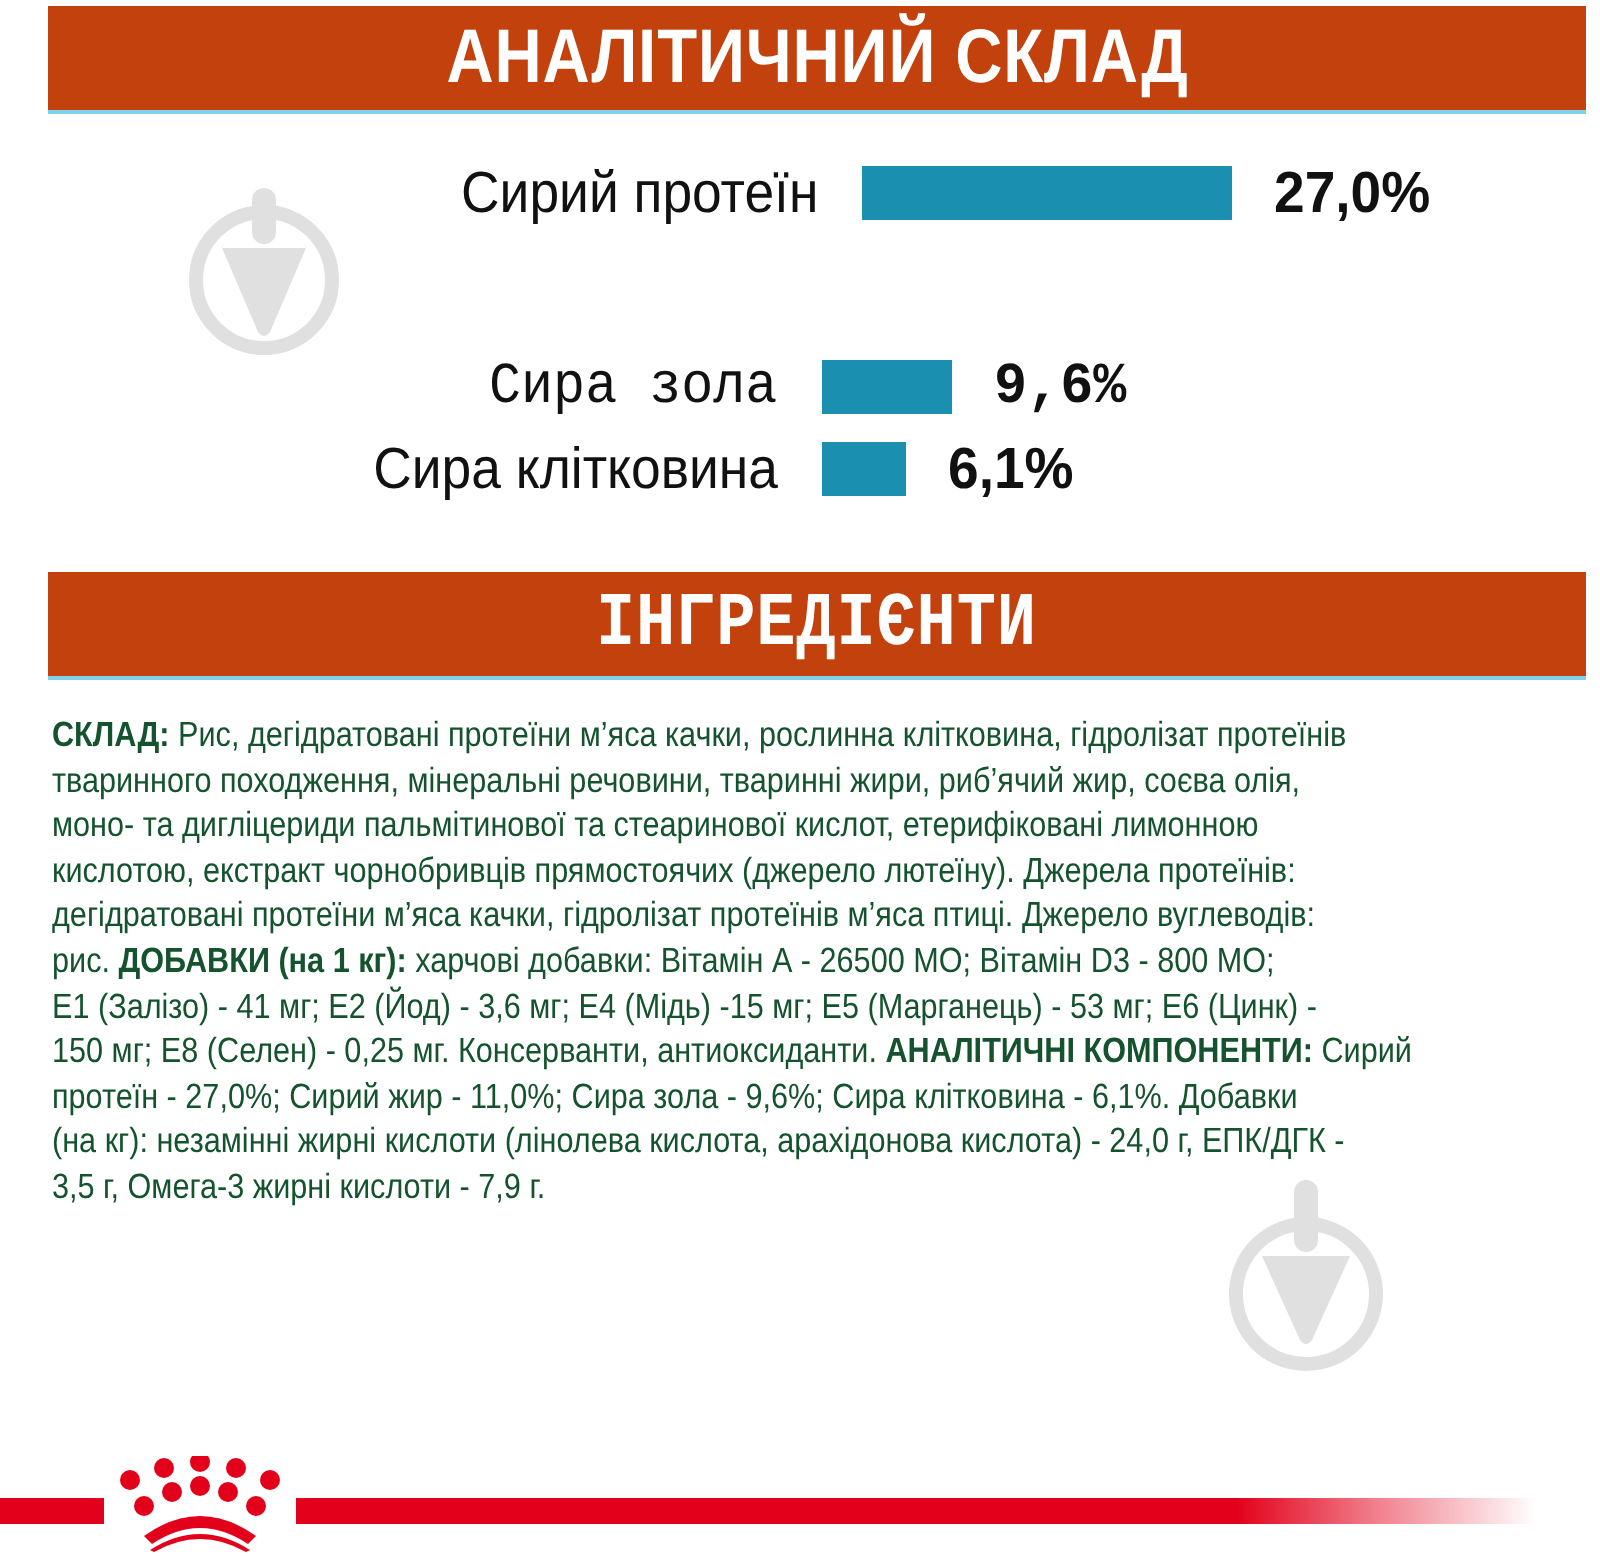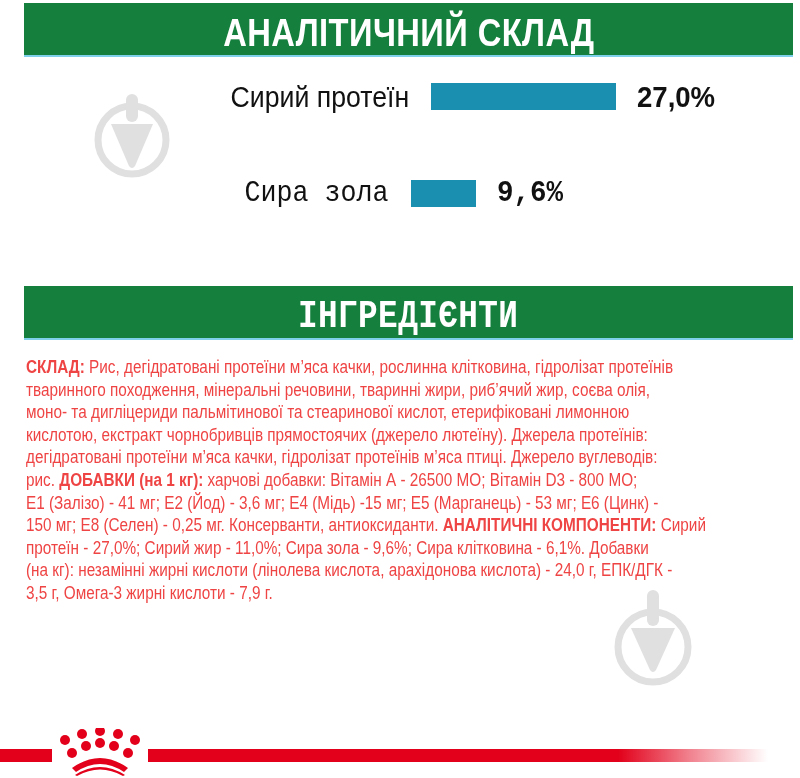--- a/index.html
+++ b/index.html
@@ -3,23 +3,23 @@
   <meta charset="utf-8">
   <style>
     html, body { margin: 0; padding: 0; background: #ffffff; }
     body {
       width: 800px; height: 778px; position: relative; overflow: hidden;
       font-family: "Liberation Sans", "DejaVu Sans", sans-serif;
       color: #111111;
     }
     .banner {
       position: absolute; left: 24px; width: 769px; height: 52px;
-      background: #15803d;
+      background: #c2410c;
       border-bottom: 2px solid #7fd0ea;
-      display: flex; align-items: flex-end; justify-content: center;
+      display: flex; align-items: center; justify-content: center;
     }
     .banner-title {
       color: #ffffff; font-weight: bold; font-size: 38px;
       letter-spacing: 0.5px;
       transform: scaleX(0.86);
       white-space: nowrap;
     }
     #banner-analytic { top: 3px; }
     #banner-ingredients { top: 286px; font-family: Liberation Mono, monospace; }
 
@@ -39,21 +39,21 @@
       background: #1b8fb0;
     }
     .bar-value {
       position: absolute; top: -4px; font-size: 29px; line-height: 36px;
       font-weight: bold; white-space: nowrap; color: #111;
       transform-origin: left center; transform: scaleX(0.95);
     }
 
     .ingredients {
       position: absolute; left: 26px; top: 356px; width: 770px;
-      font-size: 17.5px; line-height: 22.6px; color: #ef4444;
+      font-size: 17.5px; line-height: 22.6px; color: #14532d;
     }
     .ing-line {
       white-space: nowrap; transform-origin: left center; transform: scaleX(0.875);
       display: block;
     }
     .ing-line b { font-weight: bold; }
 
     .footer-line {
       position: absolute; top: 749px; height: 13px; background: #e2001a;
     }
@@ -81,20 +81,25 @@
 <div class="chart">
   <div class="bar-row" style="top:83px;margin-left:20px;">
     <span class="bar-label">Сирий протеїн</span>
     <div class="bar" style="width:185px;"></div>
     <span class="bar-value" style="left:617px;">27,0%</span>
   </div>
   <div class="bar-row" style="top:180px;font-family:Liberation Mono, monospace;">
     <span class="bar-label">Сира зола</span>
     <div class="bar" style="width:65px;"></div>
     <span class="bar-value" style="left:497px;">9,6%</span>
+  </div>
+  <div class="bar-row" style="top:221px;">
+    <span class="bar-label">Сира клітковина</span>
+    <div class="bar" style="width:42px;"></div>
+    <span class="bar-value" style="left:474px;">6,1%</span>
   </div>
 </div>
 
 <div class="banner" id="banner-ingredients">
   <span class="banner-title">ІНГРЕДІЄНТИ</span>
 </div>
 
 <div class="ingredients" id="ingredients">
     <span class="ing-line"><b>СКЛАД:</b><span> Рис, дегідратовані протеїни м’яса качки, рослинна клітковина, гідролізат протеїнів</span></span>
     <span class="ing-line"><span>тваринного походження, мінеральні речовини, тваринні жири, риб’ячий жир, соєва олія,</span></span>

